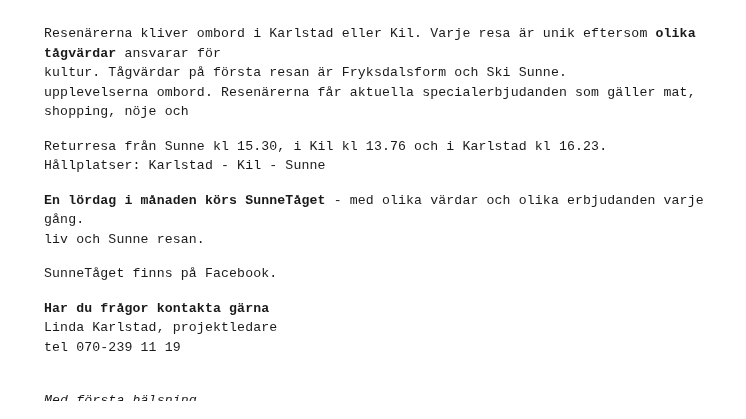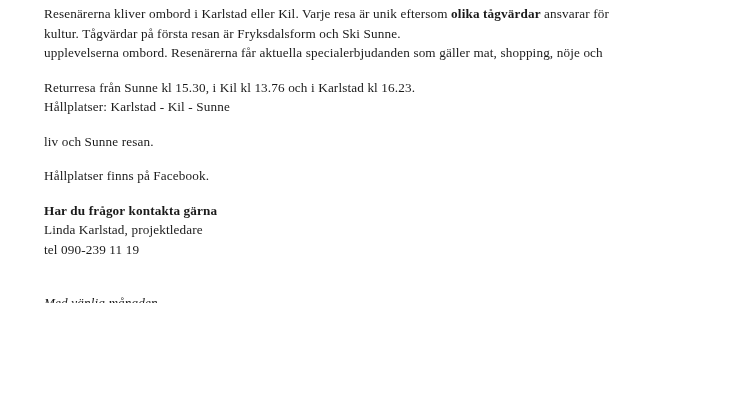--- a/index.html
+++ b/index.html
@@ -12,21 +12,22 @@
     height: 419px;
     overflow: hidden;
     font-family: "Liberation Serif", serif;
     color: #1a1a1a;
   }
   #doc {
     position: relative;
     width: 746px;
     height: 419px;
     box-sizing: border-box;
-    padding: 4px 40px 0 44px;
+    padding: 24px 40px 0 44px;
+    font-family: Liberation Mono, monospace;
   }
   p {
     margin: 0;
     font-size: 13.2px;
     line-height: 19.5px;
     letter-spacing: 0.01em;
   }
   .para {
     margin-bottom: 15px;
   }
@@ -51,27 +52,28 @@
     <div class="para">
       <p><span>Resenärerna kliver ombord i Karlstad eller Kil. Varje resa är unik eftersom </span><span class="b">olika tågvärdar</span><span> ansvarar för</span></p>
       <p><span>kultur. Tågvärdar på första resan är Fryksdalsform och Ski Sunne.</span></p>
       <p><span>upplevelserna ombord. Resenärerna får aktuella specialerbjudanden som gäller mat, shopping, nöje och</span></p>
     </div>
     <div class="para">
       <p><span>Returresa från Sunne kl 15.30, i Kil kl 13.76 och i Karlstad kl 16.23.</span></p>
       <p><span>Hållplatser: Karlstad - Kil - Sunne</span></p>
     </div>
     <div class="para">
+      <p><span class="b">En lördag i månaden körs SunneTåget</span><span> - med olika värdar och olika erbjudanden varje gång.</span></p>
       <p><span>liv och Sunne resan.</span></p>
     </div>
     <div class="para">
-      <p><span>Hållplatser finns på Facebook.</span></p>
+      <p><span>SunneTåget finns på Facebook.</span></p>
     </div>
     <div class="para">
       <p><span class="b">Har du frågor kontakta gärna</span></p>
       <p><span>Linda Karlstad, projektledare</span></p>
-      <p><span>tel 090-239 11 19</span></p>
+      <p><span>tel 070-239 11 19</span></p>
     </div>
     <div class="gap-lg"></div>
     <div class="para clip-last">
-      <p><span class="i">Med vänlig månaden</span></p>
+      <p><span class="i">Med första hälsning</span></p>
     </div>
   </div>
 
 </body></html>

